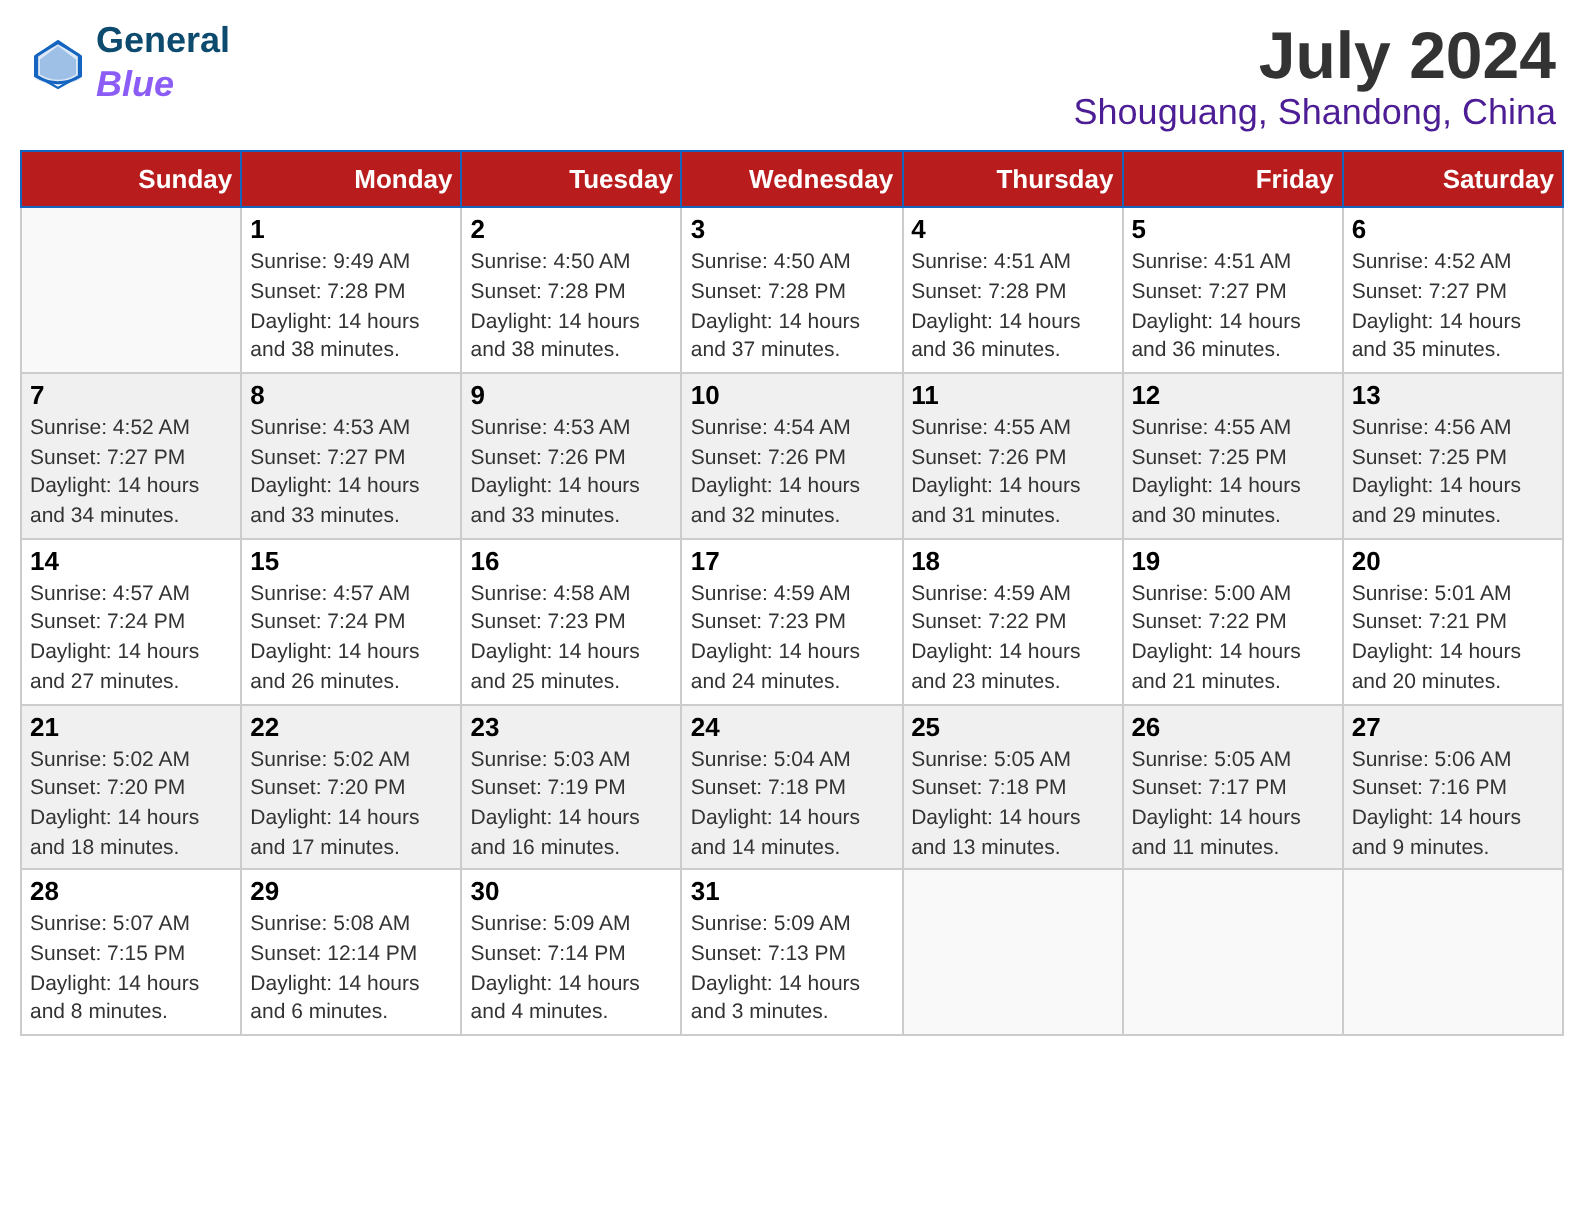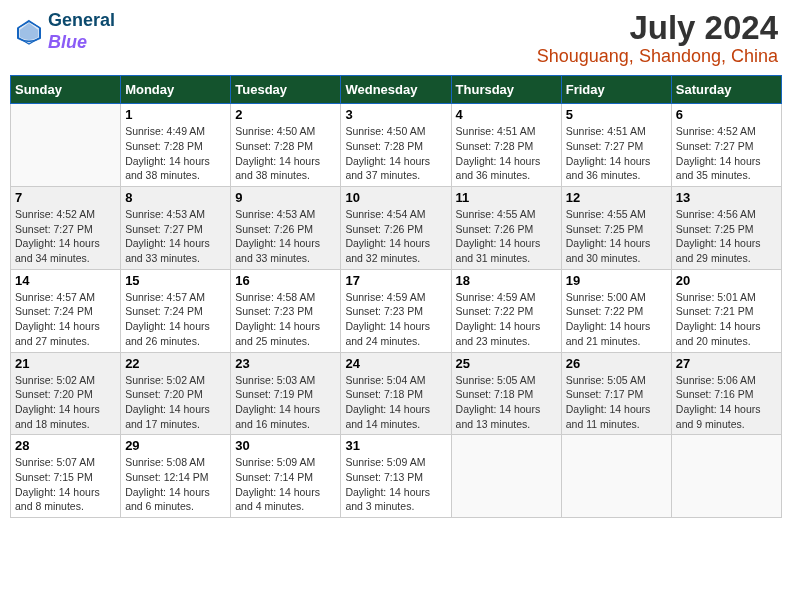--- a/index.html
+++ b/index.html
@@ -37,32 +37,32 @@
       text-align: right;
     }
     .month-title {
       font-size: 33px;
       font-weight: bold;
       color: #333;
       line-height: 1.1;
     }
     .location-title {
       font-size: 18px;
-      color: #c2410c;
+      color: #4c1d95;
     }
     .calendar {
       width: 100%;
       border-collapse: collapse;
       font-size: 11px;
     }
     .calendar th {
-      background-color: #14532d;
+      background-color: #b91c1c;
       color: white;
       padding: 6px 4px;
-      text-align: left;
+      text-align: right;
       font-size: 13px;
       font-weight: bold;
       border: 1px solid #1565c0;
     }
     .calendar td {
       border: 1px solid #ccc;
       vertical-align: top;
       padding: 3px 4px;
       min-height: 80px;
       width: calc(100% / 7);
@@ -120,21 +120,21 @@
         <th>Thursday</th>
         <th>Friday</th>
         <th>Saturday</th>
       </tr>
   </thead>
   <tbody id="calendar-body">
   <tr class="row-white">
         <td class="empty-cell"></td>
         <td>
           <span class="day-number">1</span>
-          <div class="day-info" style="white-space: pre-line;">Sunrise: 4:49 AM
+          <div class="day-info" style="white-space: pre-line;">Sunrise: 9:49 AM
 Sunset: 7:28 PM
 Daylight: 14 hours
 and 38 minutes.</div>
         </td>
         <td>
           <span class="day-number">2</span>
           <div class="day-info" style="white-space: pre-line;">Sunrise: 4:50 AM
 Sunset: 7:28 PM
 Daylight: 14 hours
 and 38 minutes.</div>

